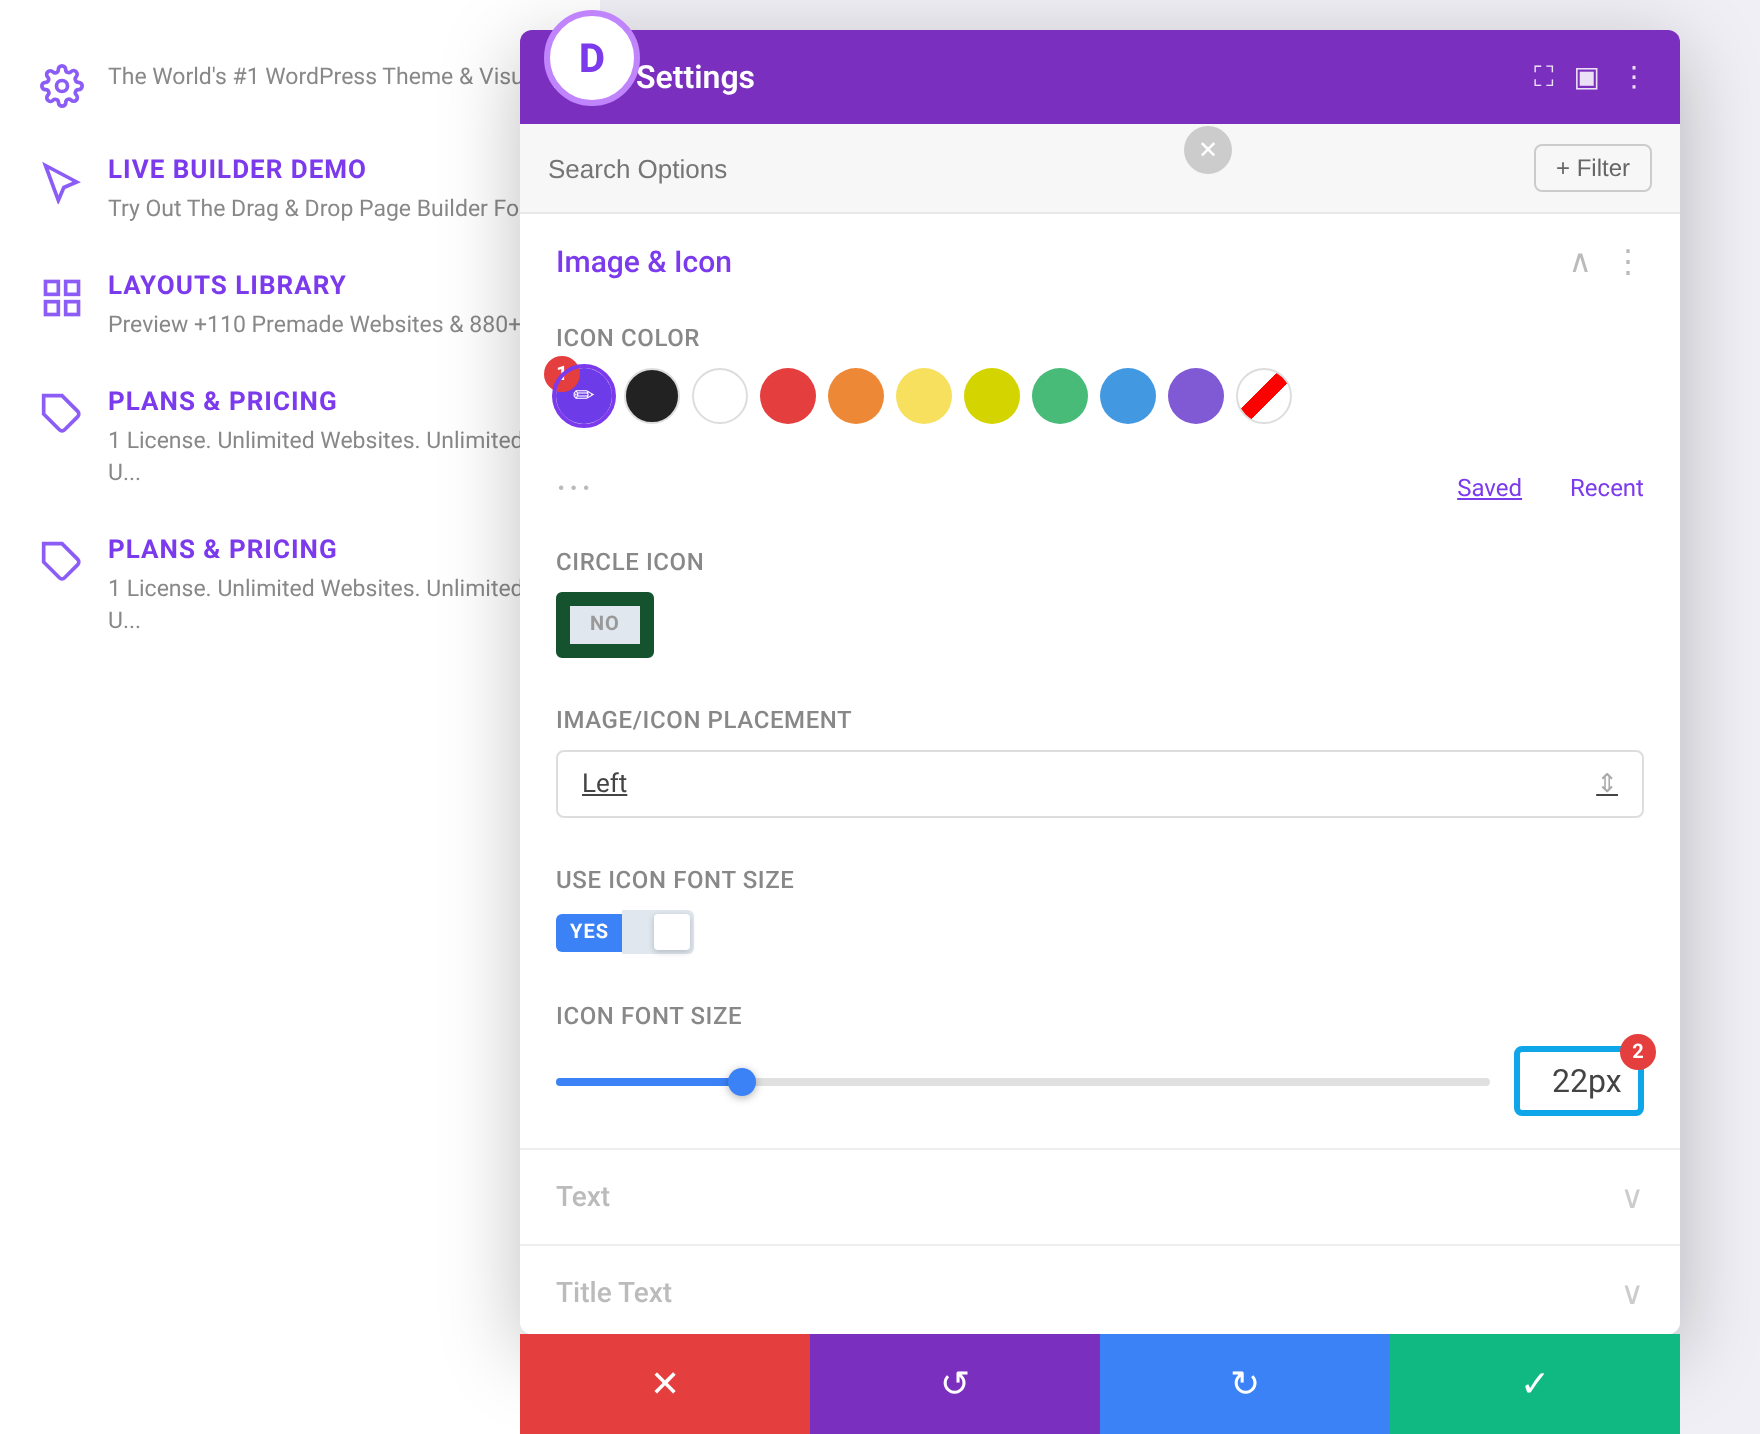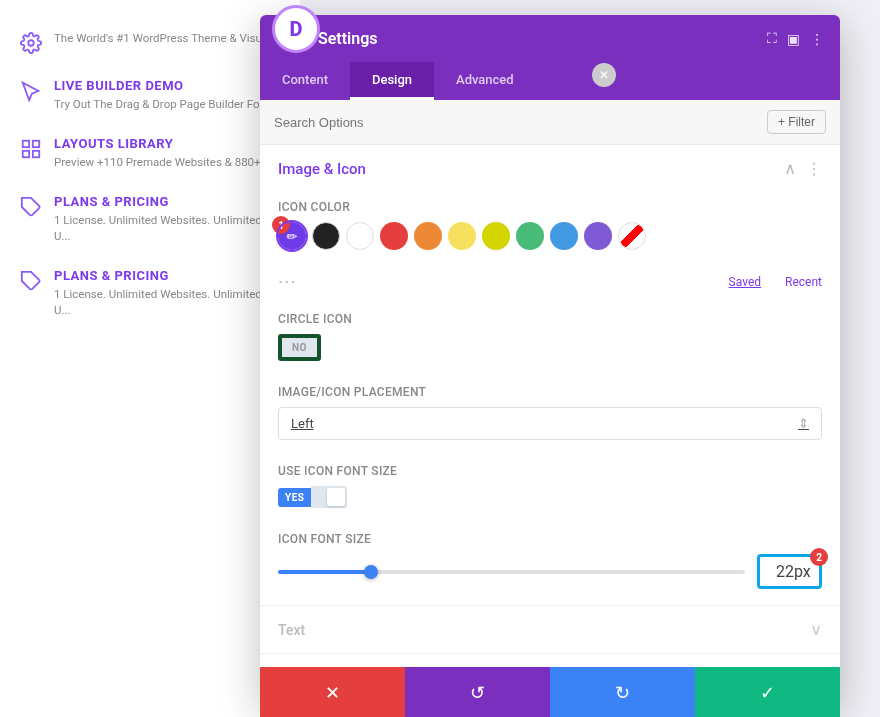--- a/index.html
+++ b/index.html
@@ -489,25 +489,20 @@
 
   <div class="panel-header">
     <span class="panel-title">Blurb Settings</span>
     <div class="panel-header-actions">
       <span class="panel-header-icon">⛶</span>
       <span class="panel-header-icon">▣</span>
       <span class="panel-header-icon">⋮</span>
     </div>
   </div>
 
-  <div class="panel-tabs">
-    <div class="panel-tab">Content</div>
-    <div class="panel-tab active">Design</div>
-    <div class="panel-tab">Advanced</div>
-  </div>
 
   <div class="panel-search">
     <input class="search-input" type="text" placeholder="Search Options" style="">
     <button class="filter-btn">+ Filter</button>
   </div>
 
   <div class="panel-body">
 
     <div class="section">
       <div class="section-header">
@@ -543,21 +538,21 @@
         <span class="swatch-dots">···</span>
         <div class="swatch-tabs">
           <span class="swatch-tab active">Saved</span>
           <span class="swatch-tab">Recent</span>
         </div>
       </div>
 
       <div class="field-row">
         <div class="field-label">Circle Icon</div>
         <div class="toggle-wrap">
-          <div style="background:#e0e7ef;border:4px solid #14532d;border-radius:3px;padding:4px 10px;font-size:10px;color:#999;font-weight:700;letter-spacing:0.5px;">NO</div>
+          <div style="background:#e0e7ef;border:7px solid #14532d;border-radius:3px;padding:4px 10px;font-size:10px;color:#999;font-weight:700;letter-spacing:0.5px;">NO</div>
         </div>
       </div>
 
       <div class="field-row">
         <div class="field-label">Image/Icon Placement</div>
         <div class="dropdown-field">
           <span>Left</span>
           <span style="color:#aaa;">⇕</span>
         </div>
       </div>

